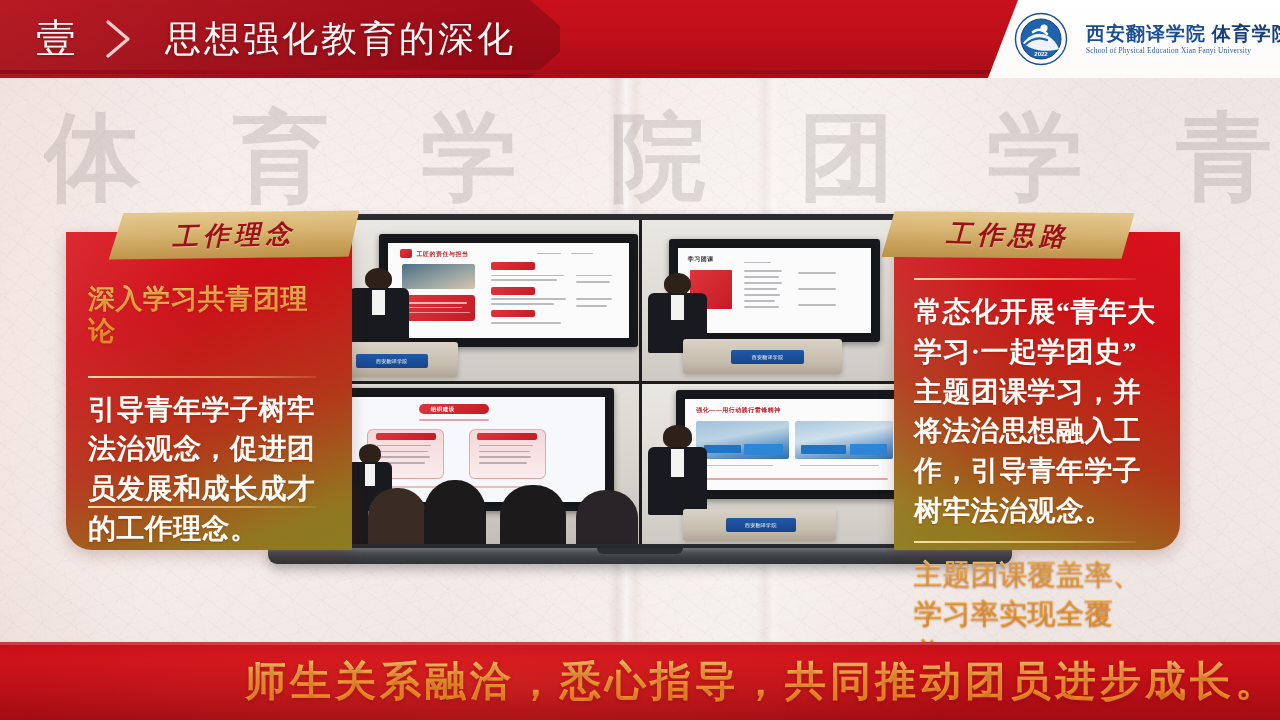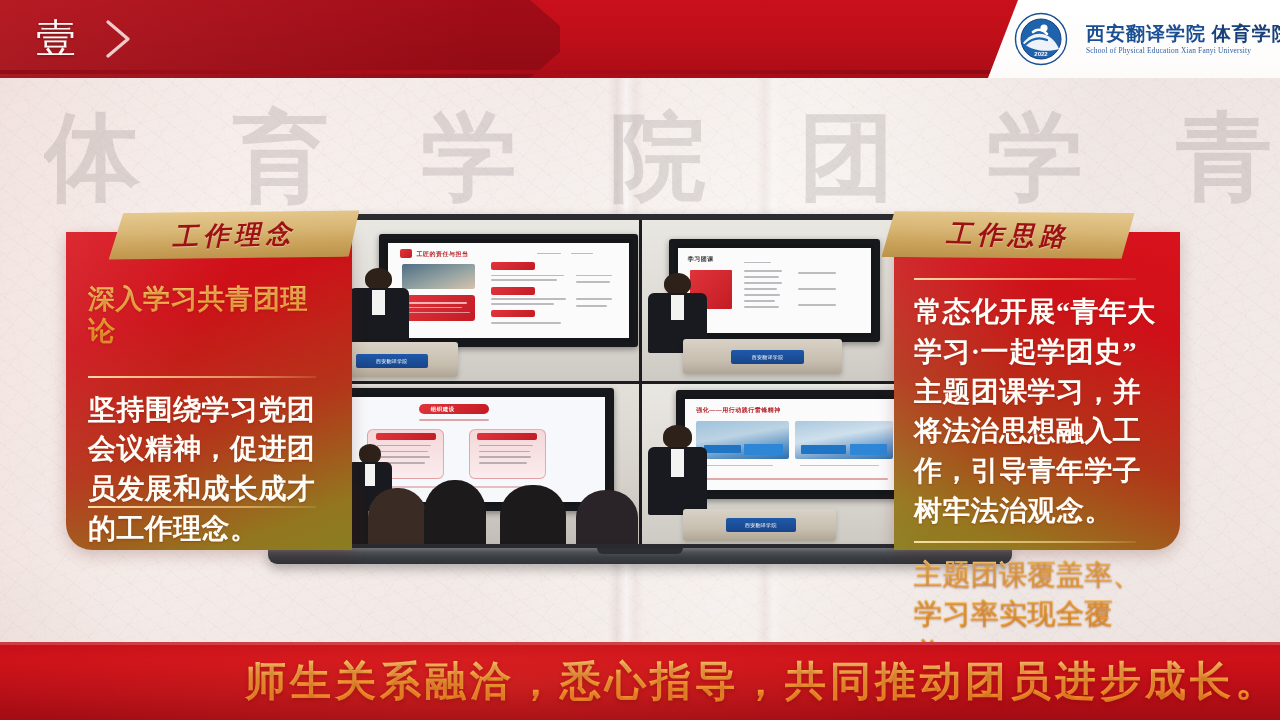--- a/index.html
+++ b/index.html
@@ -431,21 +431,21 @@
   </div>
 
   <div class="card card-left">
     <div class="card-sheen"></div>
     <div class="tab tab-left">
       <span>工作理念</span>
     </div>
     <div class="card-body">
       <div class="card-head">深入学习共青团理论</div>
       <div class="rule"></div>
-      <div class="card-text">坚持围绕学习党团会议精神，促进团员发展和成长成才的工作理念。</div>
+      <div class="card-text">引导青年学子树牢法治观念，促进团员发展和成长成才的工作理念。</div>
     </div>
     <div class="rule rule-bottom"></div>
   </div>
 
   <div class="card card-right">
     <div class="card-sheen"></div>
     <div class="tab tab-right">
       <span>工作思路</span>
     </div>
     <div class="card-body">
@@ -456,20 +456,21 @@
     </div>
   </div>
 
   <div class="header">
     <div class="header-darkband"></div>
     <div class="header-glow"></div>
     <div class="header-index">壹</div>
     <svg class="header-chevron" viewBox="0 0 28 38">
       <path d="M4 2 L24 19 L4 36" fill="none" stroke="#f6e0de" stroke-width="3.2" stroke-linecap="round" stroke-linejoin="round" opacity=".9"></path>
     </svg>
+    <div class="header-title">思想强化教育的深化</div>
     <div class="header-underline"></div>
 
     <div class="logo-plate">
       <div class="logo-emblem">
         <svg viewBox="0 0 54 54" width="54" height="54">
           <circle cx="27" cy="27" r="25.5" fill="none" stroke="#1a4f94" stroke-width="1.4"></circle>
           <circle cx="27" cy="27" r="20" fill="#1f63ad"></circle>
           <circle cx="27" cy="27" r="20" fill="none" stroke="#14417c" stroke-width="1"></circle>
           <path d="M9 31 C16 22, 24 20, 32 23 C39 26, 43 32, 45 37 C36 40, 18 40, 9 31 Z" fill="#ffffff" opacity=".92"></path>
           <path d="M11 33 C18 26, 26 25, 33 28" fill="none" stroke="#1f63ad" stroke-width="2.2" stroke-linecap="round"></path>

